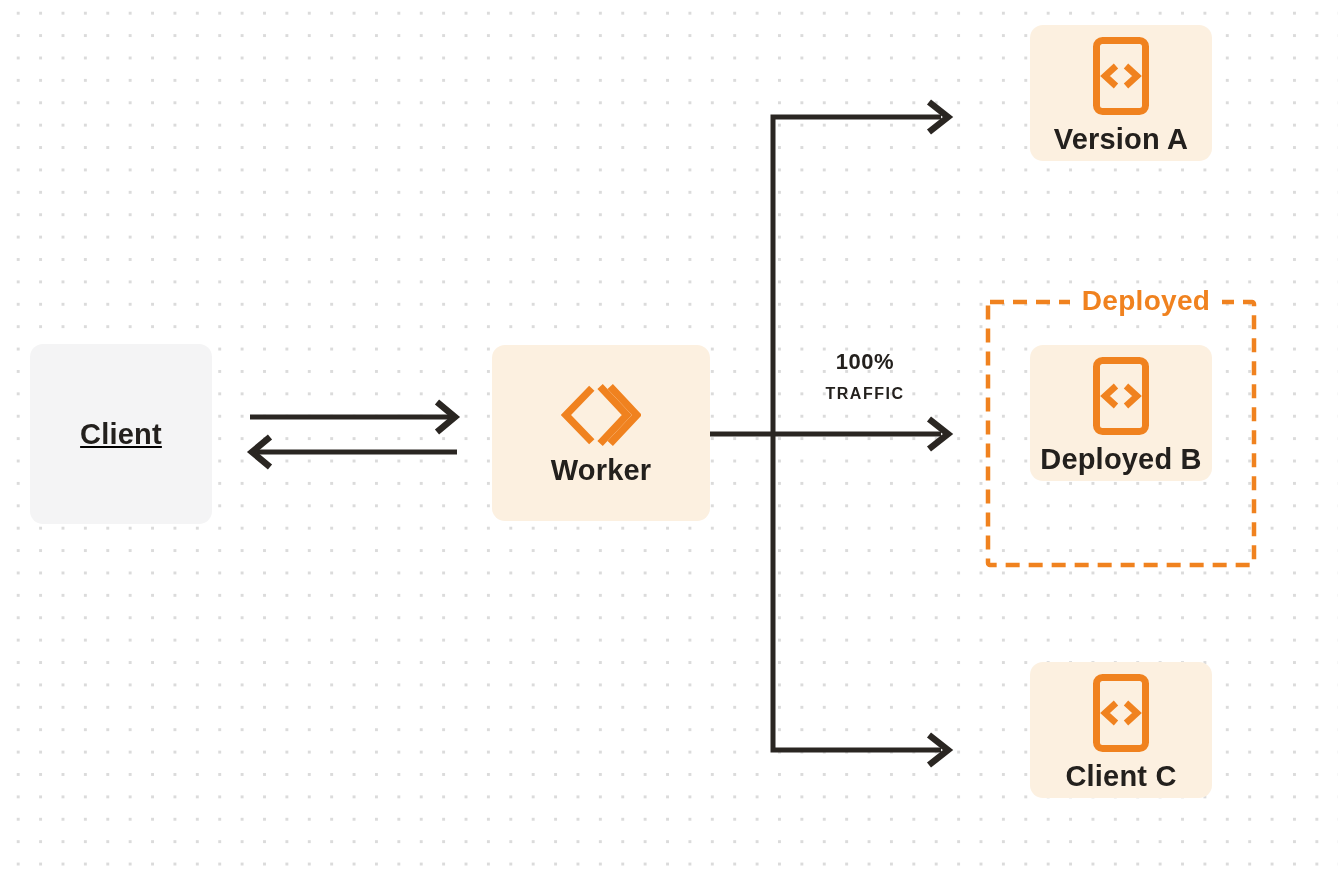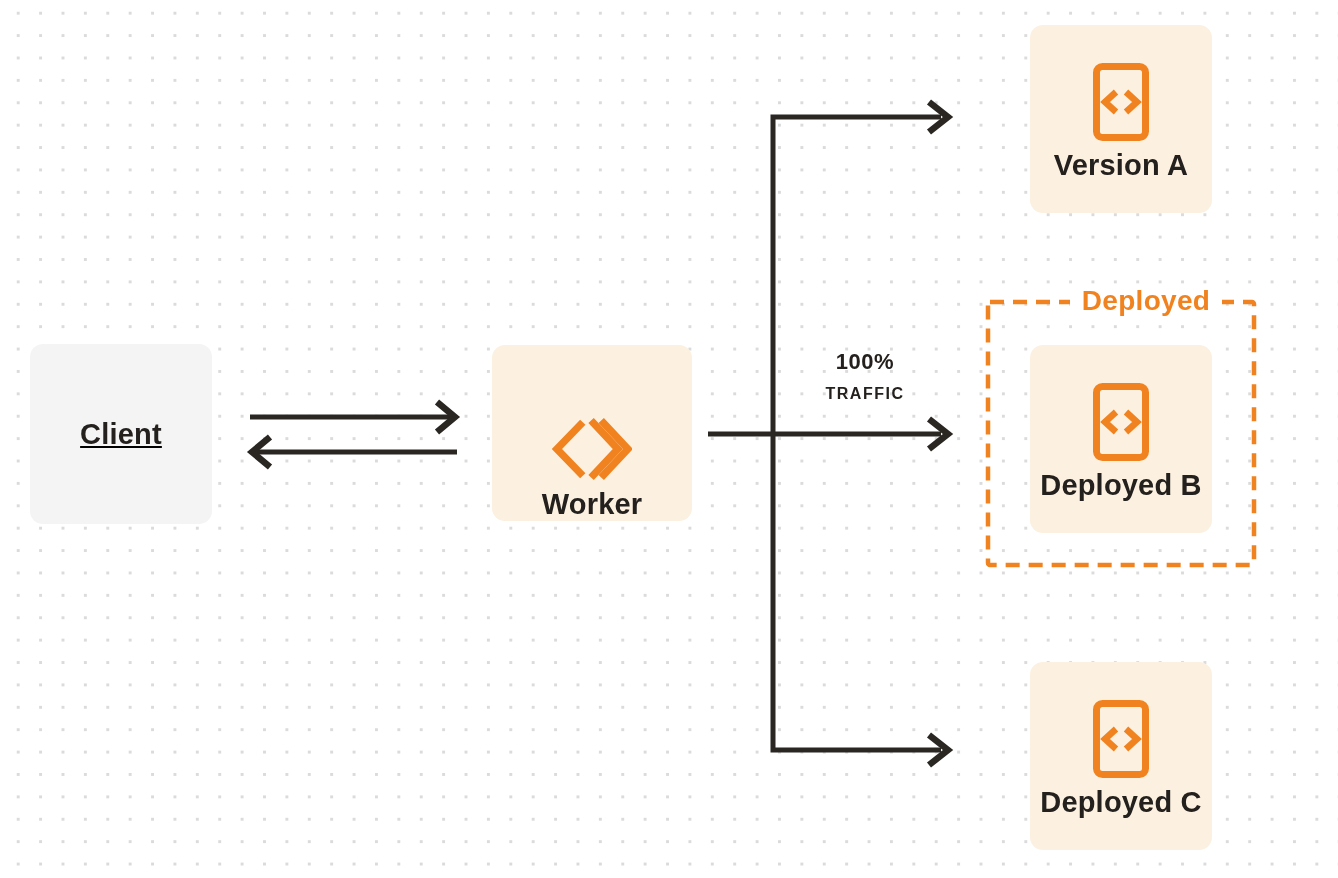--- a/index.html
+++ b/index.html
@@ -62,27 +62,26 @@
     font-size: 29px;
     color: var(--text-dark);
     letter-spacing: 0.2px;
   }
   .node-client {
     left: 30px; top: 344px; width: 182px; height: 180px;
     background: var(--client-bg);
     text-decoration: underline;
   }
   .node-worker {
-    left: 492px; top: 345px; width: 200px; height: 176px;
+    left: 492px; top: 345px; width: 218px; height: 176px;
     background: var(--cream-bg);
     gap: 0;
-    justify-content: flex-end;
   }
   .node-version {
-    width: 182px; height: 188px;
+    width: 182px; height: 136px;
     background: var(--cream-bg);
     gap: 3px;
     padding-top: 6px;
   }
   .node-version-a { left: 1030px; top: 25px; }
   .node-version-b { left: 1030px; top: 345px; }
   .node-version-c { left: 1030px; top: 662px; }
   .logo-stroke {
     stroke: var(--accent-orange);
     fill: none;
@@ -198,21 +197,21 @@
 </div>
 
 <div class="node node-version node-version-c">
   <span>
     <svg width="58" height="80" viewBox="0 0 58 80" xmlns="http://www.w3.org/2000/svg">
       <rect class="file-stroke" x="4.5" y="4.5" width="49" height="71" rx="6" stroke-width="7"></rect>
       <polyline class="file-stroke" points="24,30 13,40 24,50" stroke-width="6.5"></polyline>
       <polyline class="file-stroke" points="34,30 45,40 34,50" stroke-width="6.5"></polyline>
     </svg>
   </span>
-  <div class="node-label">Deployed C</div>
+  <div class="node-label">Client C</div>
 </div>
 
 <div class="traffic-label">
   <div class="traffic-line1">100%</div>
   <div class="traffic-line2">TRAFFIC</div>
 </div>
 
 <div class="deployed-label">
   <span>Deployed</span>
 </div>

